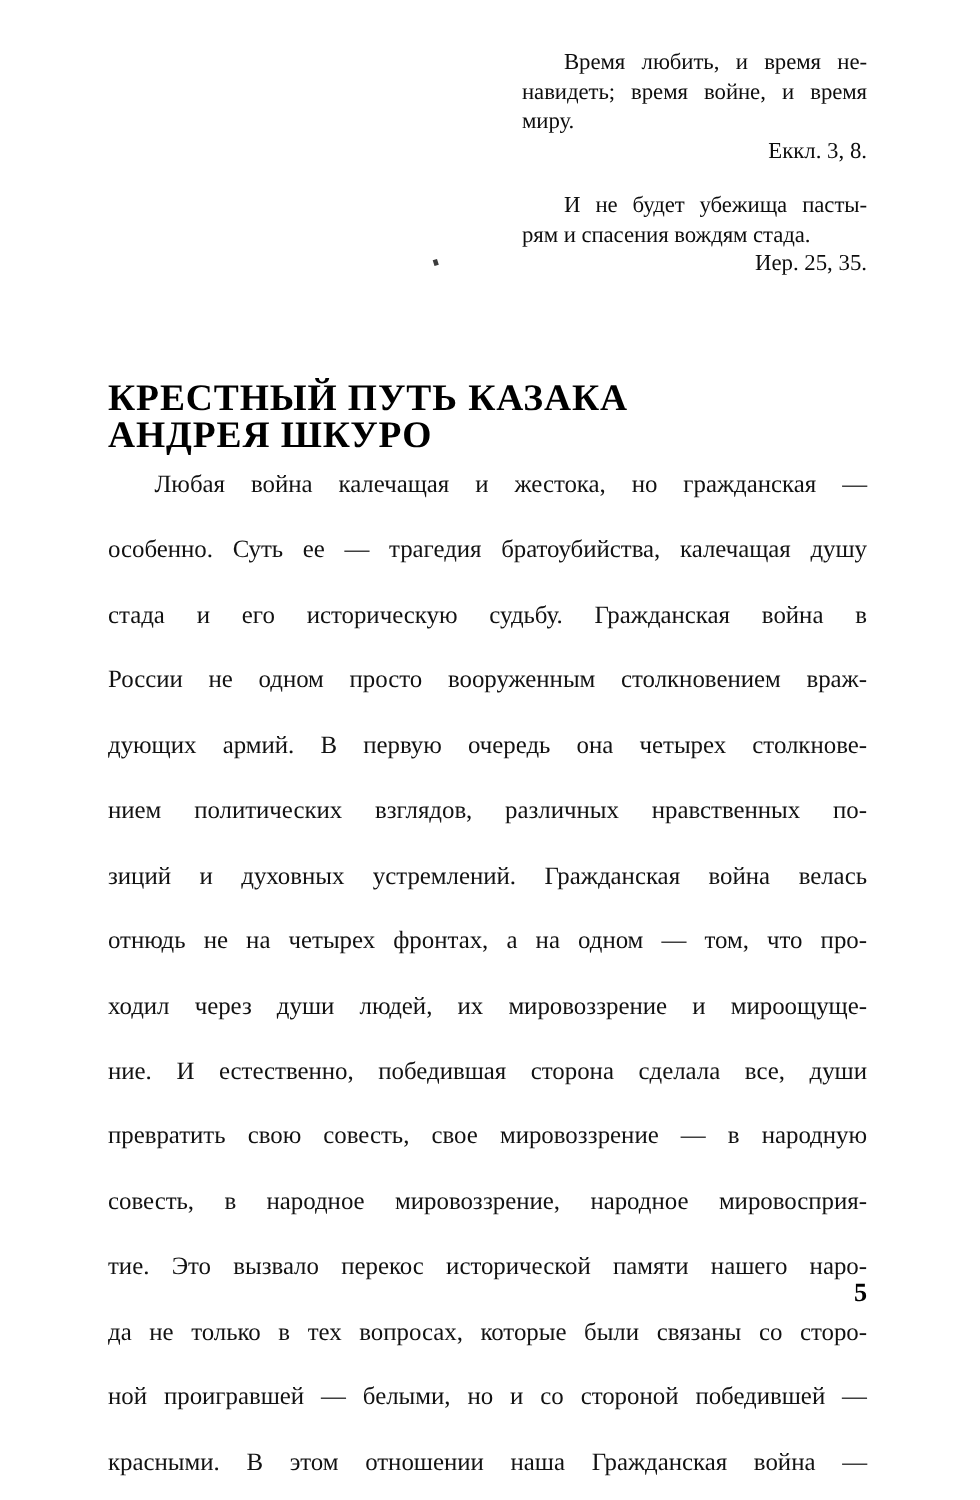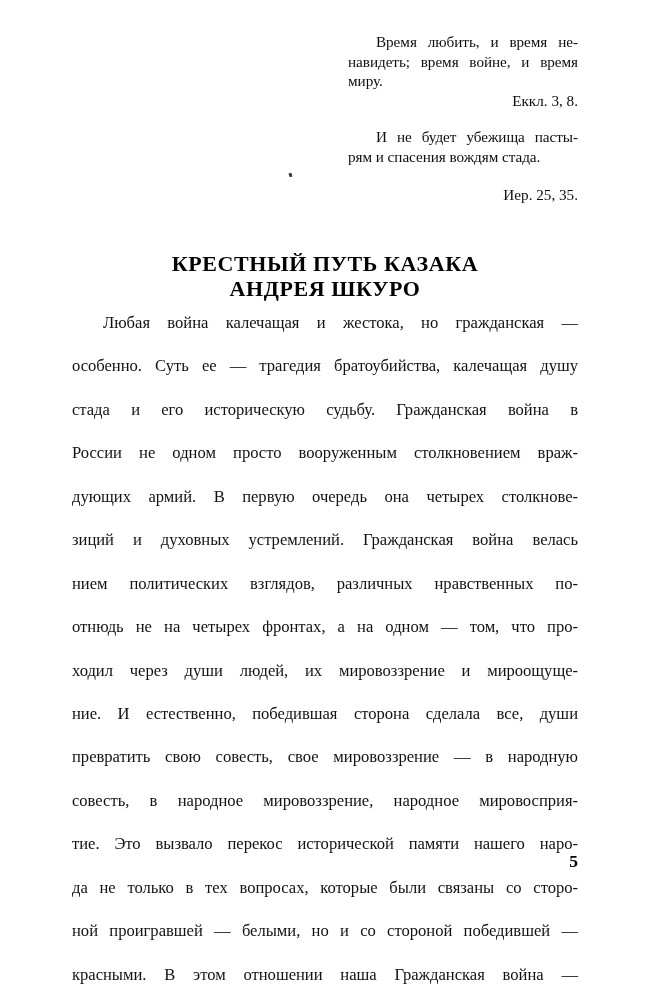--- a/index.html
+++ b/index.html
@@ -36,31 +36,31 @@
     letter-spacing: -0.05px;
     color: #0d0d0d;
   }
 
   .epigraph-source {
     font-size: 15.2px;
     line-height: 19px;
     text-align: right;
     color: #0d0d0d;
   }
-  #epigraph-2 .epigraph-source { margin-top: 19px; }
+  #epigraph-2 .epigraph-source { margin-top: 0; }
 
   
   #chapter-title {
     position: absolute;
     left: 72px;
     top: 236px;
     width: 506px;
-    text-align: center;
+    text-align: left;
     font-weight: bold;
-    font-size: 22px;
+    font-size: 25px;
     line-height: 25.6px;
     letter-spacing: 0.6px;
     color: #000000;
   }
   #chapter-title .title-line { display: block; }
 
   
   #body-text {
     position: absolute;
     left: 72px;
@@ -146,22 +146,22 @@
     <span class="title-line">АНДРЕЯ ШКУРО</span>
   </h1>
 
   <div id="body-text">
     <p class="para" id="para-0">
         <span class="ln first">Любая война калечащая и жестока, но гражданская —</span>
         <span class="ln">особенно. Суть ее — трагедия братоубийства, калечащая душу</span>
         <span class="ln">стада и его историческую судьбу. Гражданская война в</span>
         <span class="ln">России не одном просто вооруженным столкновением враж-</span>
         <span class="ln">дующих армий. В первую очередь она четырех столкнове-</span>
+        <span class="ln">нием политических взглядов, различных нравственных по-</span>
         <span class="ln">зиций и духовных устремлений. Гражданская война велась</span>
-        <span class="ln">нием политических взглядов, различных нравственных по-</span>
         <span class="ln">отнюдь не на четырех фронтах, а на одном — том, что про-</span>
         <span class="ln">ходил через души людей, их мировоззрение и мироощуще-</span>
         <span class="ln">ние. И естественно, победившая сторона сделала все, души</span>
         <span class="ln">превратить свою совесть, свое мировоззрение — в народную</span>
         <span class="ln">совесть, в народное мировоззрение, народное мировосприя-</span>
         <span class="ln">тие. Это вызвало перекос исторической памяти нашего наро-</span>
         <span class="ln">да не только в тех вопросах, которые были связаны со сторо-</span>
         <span class="ln">ной проигравшей — белыми, но и со стороной победившей —</span>
         <span class="ln">красными. В этом отношении наша Гражданская война —</span>
       </p>

